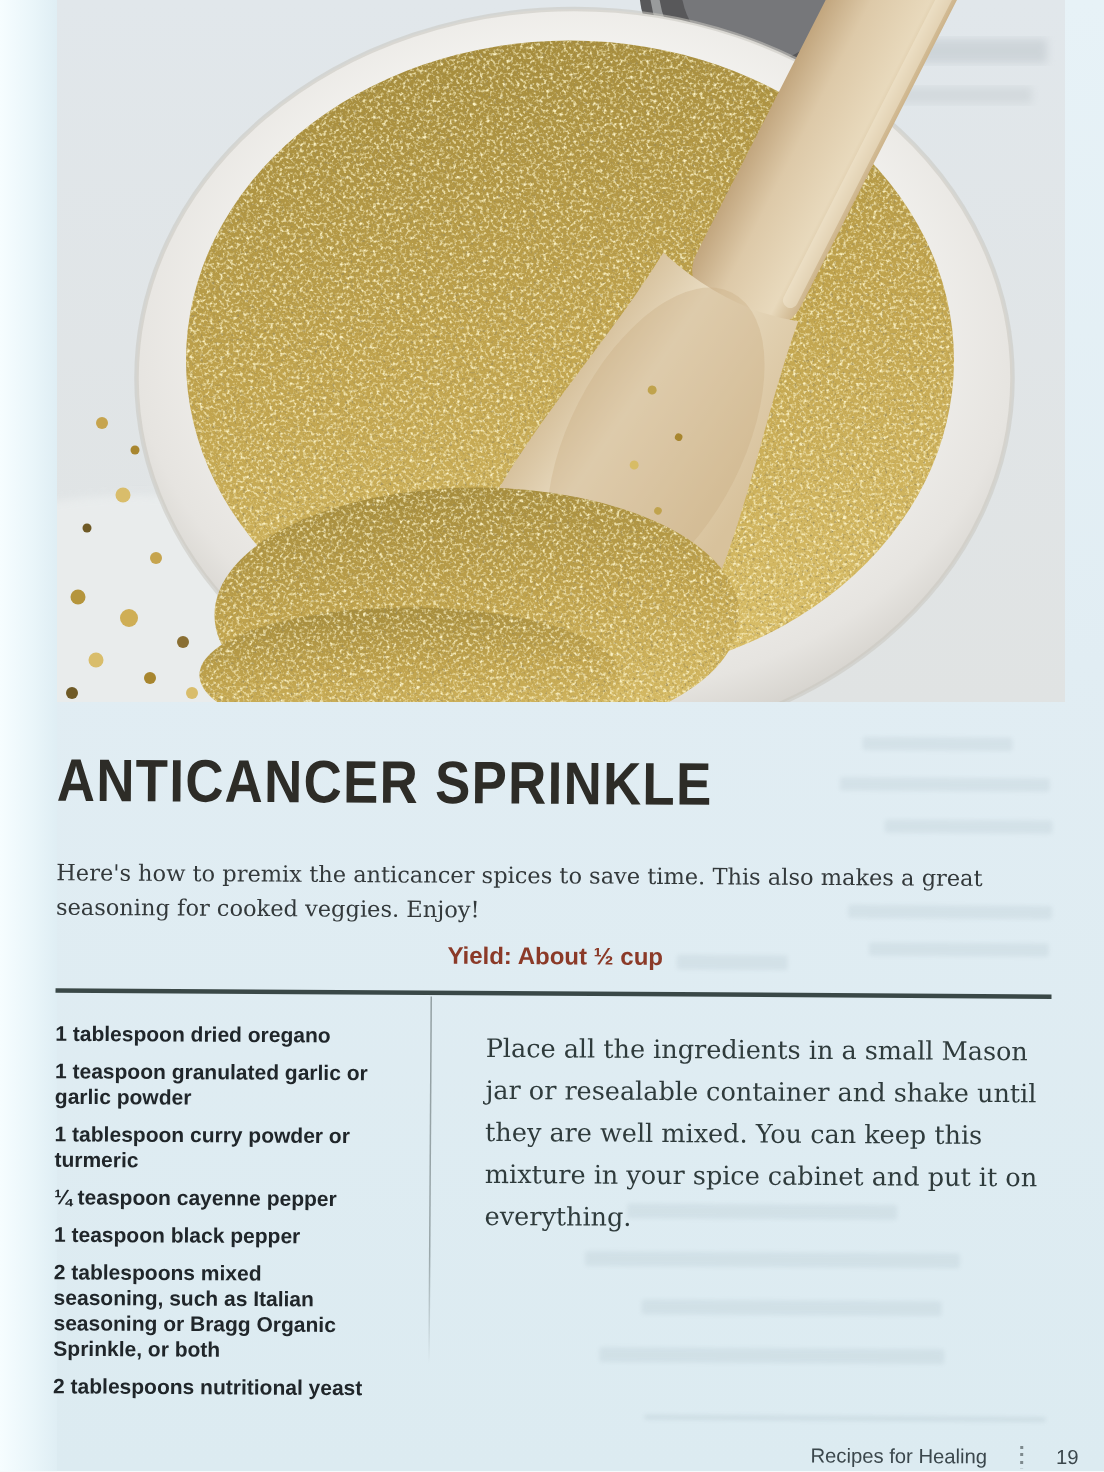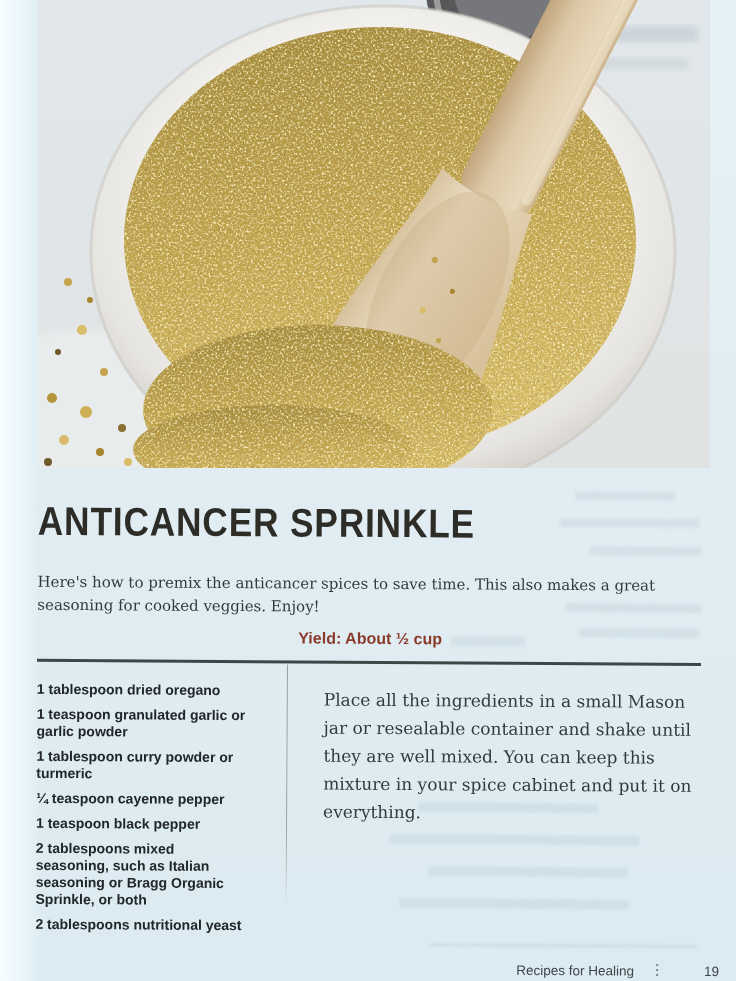--- a/index.html
+++ b/index.html
@@ -12,21 +12,21 @@
   .intro{position:absolute;left:38px;top:571px;width:678px;font-family:"DejaVu Serif","Liberation Serif",serif;font-size:15px;line-height:23px;color:#33393b;}
   .yield{position:absolute;left:38px;top:628px;width:666px;text-align:center;font-size:16px;font-weight:700;color:#8b3a28;}
   .rule{position:absolute;left:38px;top:659px;width:664px;height:3px;background:#3a4847;}
   .col-divider{position:absolute;left:288px;top:663px;width:1px;height:245px;background:linear-gradient(180deg,#93a0a3 0%,#9aa7aa 70%,rgba(154,167,170,0) 100%);}
   .ingredients{position:absolute;left:38px;top:681px;width:232px;}
   .ingredient{font-size:14px;font-weight:700;line-height:17px;color:#20262a;margin-bottom:8px;white-space:pre-line;}
   .instructions{position:absolute;left:325px;top:684px;width:378px;font-family:"DejaVu Serif","Liberation Serif",serif;font-size:17px;line-height:28px;color:#2f3b3c;}
   .footer{position:absolute;right:14px;bottom:6px;display:flex;align-items:center;gap:22px;}
   .footer-section{font-size:13.5px;color:#3b474c;}
   .footer-sep{width:2px;height:15px;background:repeating-linear-gradient(180deg,#7d898d 0 2px,transparent 2px 5px);}
-  .footer-page{font-size:13.5px;color:#3b474c;margin-left:24px;}
+  .footer-page{font-size:13.5px;color:#3b474c;}
   .ghost{position:absolute;background:#6e8691;opacity:.10;filter:blur(1.5px);border-radius:2px;}
 </style>
 </head>
 <body>
 
 <div class="page">
   <div class="left-edge"></div>
 
   <div class="photo">
     <svg width="672" height="468" viewBox="0 0 672 468" xmlns="http://www.w3.org/2000/svg">

